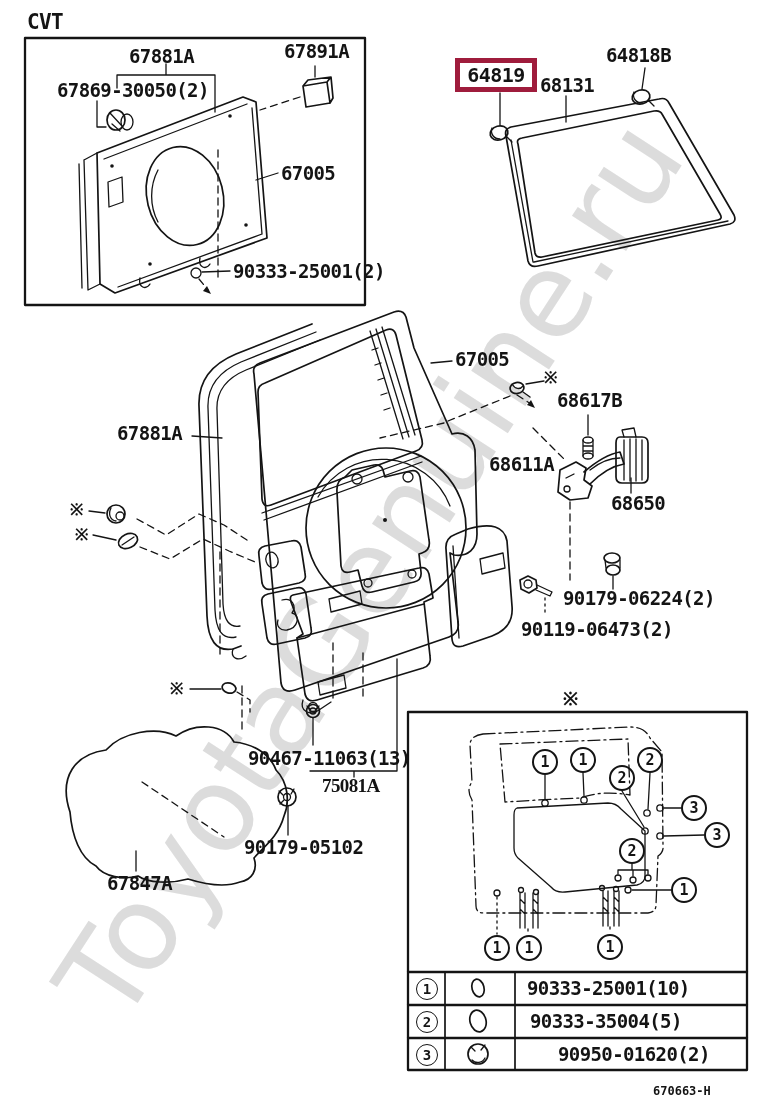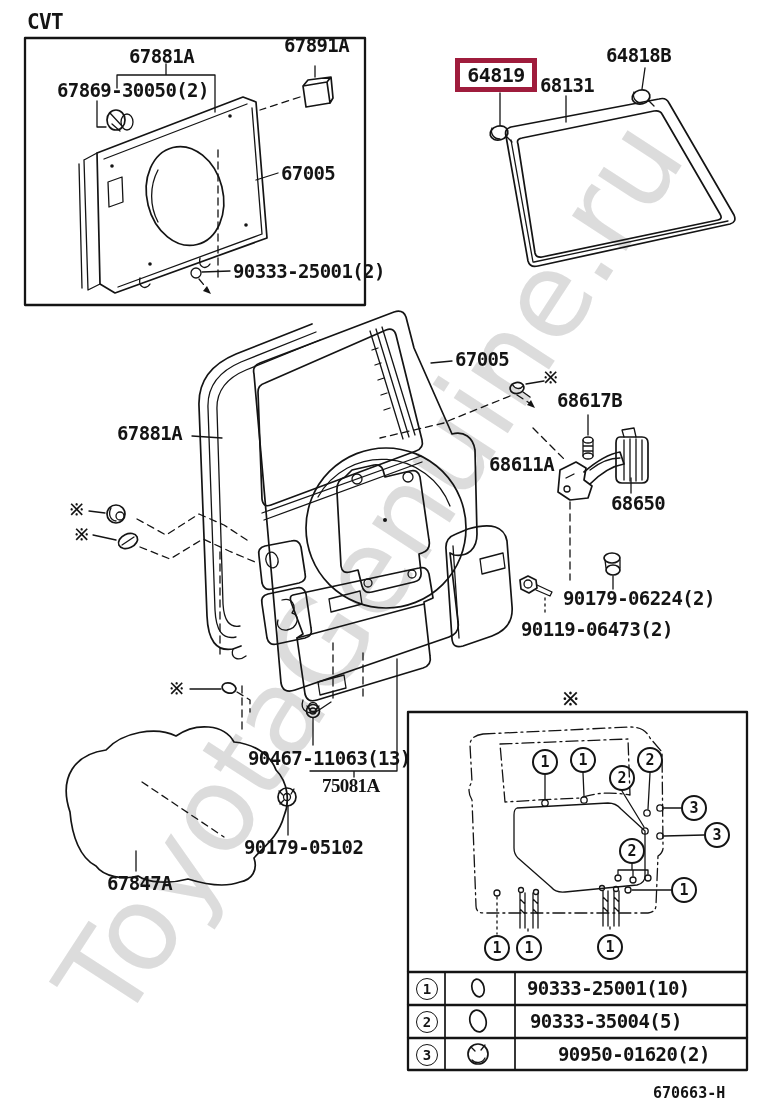--- a/index.html
+++ b/index.html
@@ -12,21 +12,21 @@
   .lbl{position:absolute;font-size:19px;font-weight:bold;line-height:1;white-space:nowrap;
        letter-spacing:-0.6px;z-index:3;}
   .star{position:absolute;font-size:16px;font-weight:bold;line-height:1;z-index:3;}
   #hlbox{position:absolute;left:455px;top:58px;width:72px;height:24px;border:5px solid #9f1c3c;
          display:flex;align-items:center;justify-content:center;z-index:3;}
   #hlbox span{font-size:20px;font-weight:bold;letter-spacing:-0.5px;text-align:center;}
   .co{position:absolute;width:22px;height:22px;border:2px solid #141414;border-radius:50%;
       display:flex;align-items:center;justify-content:center;font-size:15px;font-weight:bold;z-index:3;}
   .tn{position:absolute;width:20px;height:20px;border:1.7px solid #141414;border-radius:50%;
       display:flex;align-items:center;justify-content:center;font-size:14px;font-weight:bold;z-index:3;}
-  .foot{position:absolute;left:653px;top:1084px;font-size:15px;font-weight:bold;z-index:3;}
+  .foot{position:absolute;left:653px;top:1084px;font-size:12px;font-weight:bold;z-index:3;}
   .ln{fill:none;stroke:#141414;stroke-width:1.7;stroke-linecap:round;stroke-linejoin:round;}
   .thin{stroke-width:1.3;}
   .thick{stroke-width:2.3;}
   .dash{stroke-dasharray:7 5;}
   .dot{stroke-dasharray:2 4;}
   .dashdot{stroke-dasharray:12 4 2 4;}
   .fillb{fill:#141414;stroke:none;}
 </style>
 </head>
 <body>
@@ -207,21 +207,21 @@
     <g>
       <circle class="ln" cx="478" cy="1054" r="10"></circle>
       <path class="ln thin" d="M 471,1047 L 475,1051 M 485,1045 L 481,1050 M 472,1060 A 8 8 0 0 0 485,1058"></path>
     </g>
   </g>
 </svg>
 
 <div class="lbl" style="left:27px;top:12px;font-size:21px;">CVT</div>
 
 <div class="lbl" style="left:129px;top:47px;">67881A</div>
-<div class="lbl" style="left:284px;top:36px;">67891A</div>
+<div class="lbl" style="left:284px;top:42px;">67891A</div>
 <div class="lbl" style="left:57px;top:81px;">67869-30050(2)</div>
 <div class="lbl" style="left:281px;top:164px;">67005</div>
 <div class="lbl" style="left:233px;top:262px;">90333-25001(2)</div>
 
 <div id="hlbox" style="border-color: rgb(159, 28, 60);">
   <span>64819</span>
 </div>
 <div class="lbl" style="left:540px;top:76px;">68131</div>
 <div class="lbl" style="left:606px;top:46px;">64818B</div>
 

